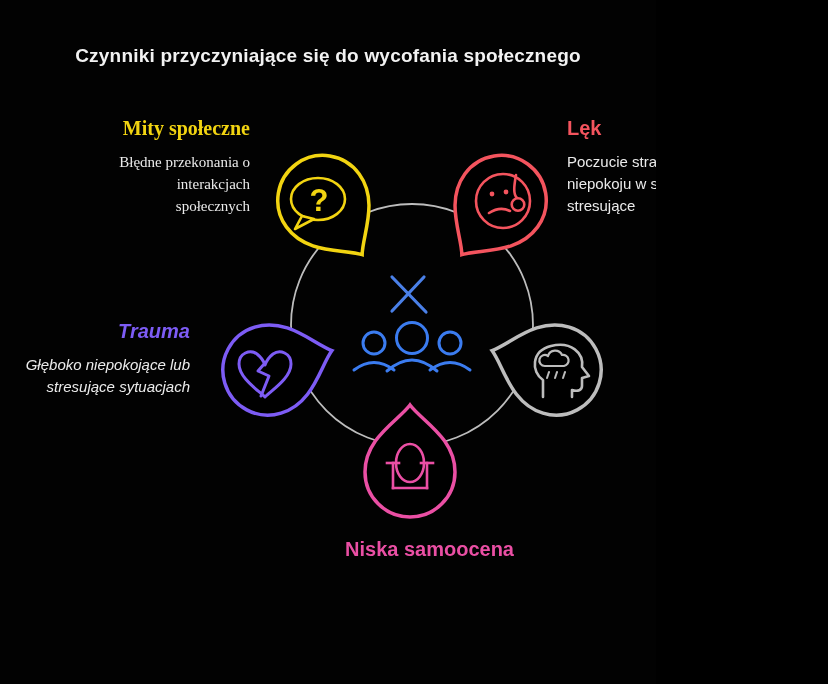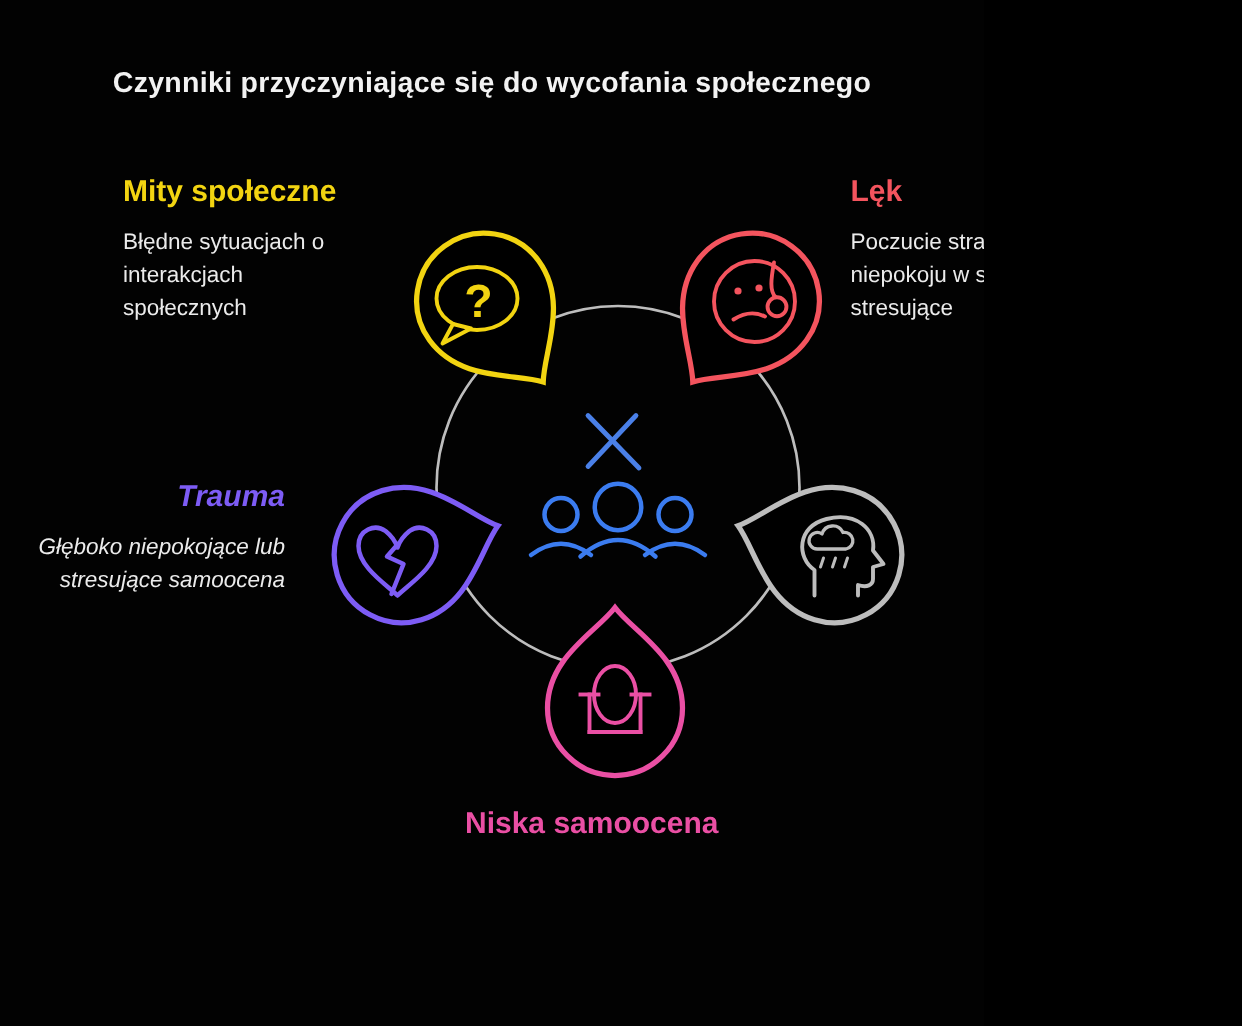--- a/index.html
+++ b/index.html
@@ -8,25 +8,25 @@
     font-family:"Liberation Sans", sans-serif; overflow:hidden;
   }
   .title {
     position:absolute; top:45px; left:0; width:100%; text-align:center;
     color:#f2f2f2; font-size:19px; font-weight:bold; letter-spacing:.2px;
   }
   .diagram-svg { position:absolute; left:0; top:0; }
   .node-block { position:absolute; }
   .node-heading { font-size:20px; font-weight:bold; margin:0 0 11px 0; line-height:24px; }
   .node-desc { color:#ebebeb; font-size:15px; line-height:22px; white-space:pre-line; margin:0; }
-  #block-mity     { left:82px;  top:116px; width:168px; text-align:left; }
+  #block-mity     { left:82px;  top:116px; width:168px; text-align:right;font-family:Liberation Serif, serif; }
   #block-lek      { left:567px; top:116px; width:200px; text-align:left; }
   #block-trauma   { left:12px;  top:319px; width:178px; text-align:right;font-style:italic; }
   #block-depresja { left:628px; top:319px; width:198px; text-align:left; }
-  #block-niska    { left:310px; top:537px; width:204px; text-align:left; }
+  #block-niska    { left:310px; top:537px; width:204px; text-align:right; }
 </style>
 </head>
 <body>
 
 <div class="stage">
 
   <div class="title">Czynniki przyczyniające się do wycofania społecznego</div>
 
   <svg class="diagram-svg" width="828" height="684" viewBox="0 0 828 684">
     <defs>
@@ -87,36 +87,36 @@
       <circle cx="450" cy="343" r="11"></circle>
       <path d="M 354,370 Q 374,355 394,370"></path>
       <path d="M 430,370 Q 450,355 470,370"></path>
       <circle cx="412" cy="338" r="15.5"></circle>
       <path d="M 387,371 Q 412,349 437,371"></path>
     </g>
   </svg>
 
   <div class="node-block" id="block-mity">
     <h2 class="node-heading" style="color: rgb(242, 212, 17);">Mity społeczne</h2>
-    <p class="node-desc">Błędne sytuacjach o
+    <p class="node-desc">Błędne przekonania o
 interakcjach
 społecznych</p>
   </div>
 
   <div class="node-block" id="block-lek">
     <h2 class="node-heading" style="color: rgb(244, 84, 94);">Lęk</h2>
     <p class="node-desc">Poczucie strachu lub
 niepokoju w sytuacjach
 stresujące</p>
   </div>
 
 
   <div class="node-block" id="block-trauma">
     <h2 class="node-heading" style="color: rgb(125, 92, 245);">Trauma</h2>
     <p class="node-desc">Głęboko niepokojące lub
-stresujące samoocena</p>
+stresujące sytuacjach</p>
   </div>
 
   <div class="node-block" id="block-niska">
     <h2 class="node-heading" style="color: rgb(234, 79, 164);">Niska samoocena</h2>
   </div>
 
 </div>
 
 </body></html>

